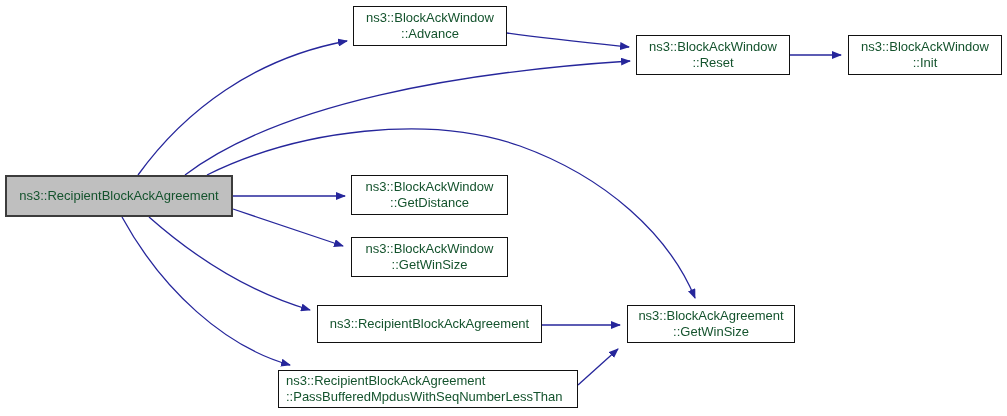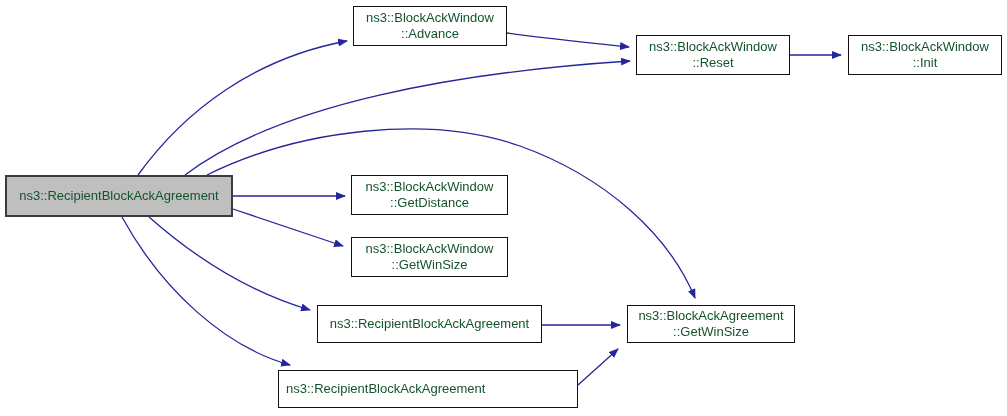--- a/index.html
+++ b/index.html
@@ -85,20 +85,21 @@
     <span>ns3::BlockAckWindow</span>
     <span>::GetWinSize</span>
   </div>
 
   <div class="node" id="n-until">
     <span>ns3::RecipientBlockAckAgreement</span>
   </div>
 
   <div class="node left" id="n-less">
     <span>ns3::RecipientBlockAckAgreement</span>
+    <span>::PassBufferedMpdusWithSeqNumberLessThan</span>
   </div>
 
   <div class="node" id="n-dist">
     <span>ns3::BlockAckAgreement</span>
     <span>::GetWinSize</span>
   </div>
 
 </div>
 
 </body></html>

